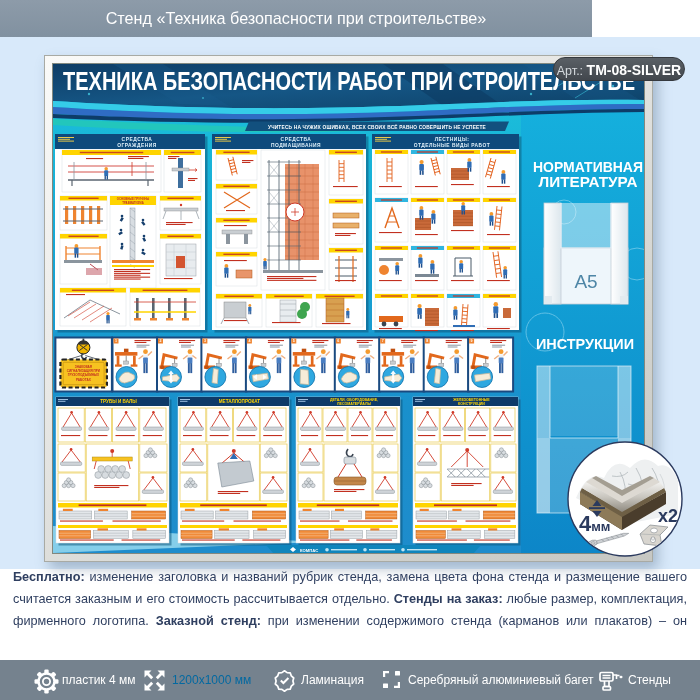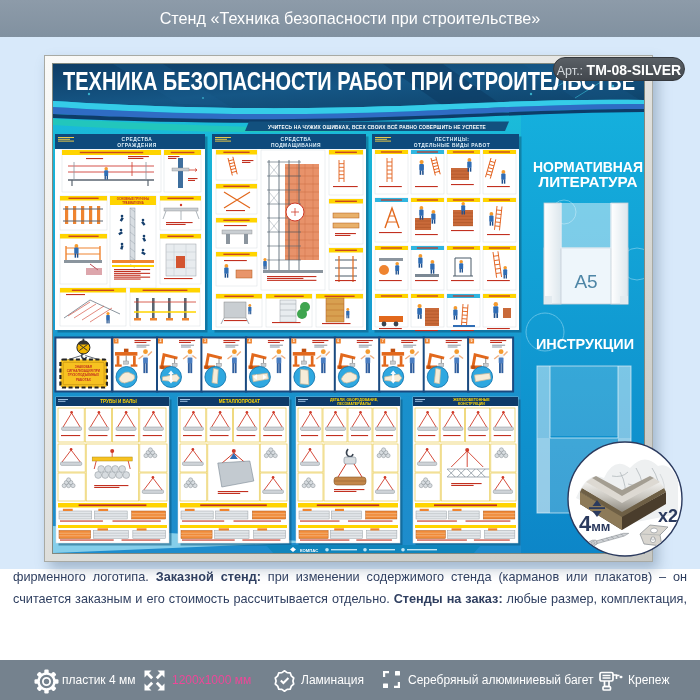--- a/index.html
+++ b/index.html
@@ -1,21 +1,21 @@
 <!DOCTYPE html>
 <html><head><meta charset="utf-8">
 <style>
 *{margin:0;padding:0;box-sizing:border-box}
 html,body{width:700px;height:700px;overflow:hidden;font-family:"Liberation Sans",sans-serif}
 .abs{position:absolute}
 </style></head>
 <body>
 <div class="abs" style="left:0;top:0;width:700px;height:700px;background:#fff">
 
-<div class="abs" style="left:0;top:0;width:700px;height:37px;background:linear-gradient(#8d9ba9,#8191a0);color:#fff;font-size:16.2px;text-align:center;line-height:36px">Стенд «Техника безопасности при строительстве»</div>
+<div class="abs" style="left:0;top:0;width:592px;height:37px;background:linear-gradient(#8d9ba9,#8191a0);color:#fff;font-size:16.2px;text-align:center;line-height:36px">Стенд «Техника безопасности при строительстве»</div>
 
 <div class="abs" style="left:0;top:37px;width:700px;height:532px;background:#d8e9fa"></div>
 
 <div class="abs" style="left:44px;top:55px;width:609px;height:507px;background:linear-gradient(145deg,#fafaf8 0%,#ececea 30%,#d4d5d1 70%,#c6c7c3 100%);border:1px solid #a8aaa4;box-shadow:5px 7px 12px rgba(100,125,150,.45)">
       <div class="abs" style="left:7px;top:7px;width:593px;height:491px;border:1px solid #82887f">
         <svg width="591" height="489" viewBox="0 0 591 489" style="display:block">
           <defs>
             <linearGradient id="hdr" x1="0" y1="0" x2="1" y2="1">
               <stop offset="0" stop-color="#0e3d66"></stop>
               <stop offset="0.5" stop-color="#155685"></stop>
@@ -1742,22 +1742,23 @@
             <path d="M497,302 v72 h68 v-72" fill="none" stroke="#eaf6fb" stroke-width="1" opacity="0.7"></path>
             <path d="M531,438 l7,6 -7,6 -7,-6 Z" fill="none" stroke="#ffffff" stroke-width="0.8" opacity="0.5"></path>
           </g>
         </svg>
       </div>
     </div>
 
 <div class="abs" style="left:553px;top:57px;width:132px;height:24px;border-radius:13px;background:linear-gradient(#5a6066,#42474d);border:1px solid #35393e;color:#fff;text-align:center;line-height:25px;font-size:12.5px"><span style="color:#d5dade">Арт.:</span> <b style="font-size:14px">TM-08-SILVER</b></div>
 
 <div class="abs" style="left:13px;top:566px;width:674px;font-size:12.7px;line-height:22px;color:#2f3f60">
+      <div style="white-space:nowrap;text-align-last:justify"><b>Бесплатно:</b> изменение заголовка и названий рубрик стенда, замена цвета фона стенда и размещение вашего</div>
+      <div style="white-space:nowrap;text-align-last:justify">считается заказным и его стоимость рассчитывается отдельно. <b>Стенды на заказ:</b> любые размер, комплектация,</div>
       <div style="white-space:nowrap;text-align-last:justify">фирменного логотипа. <b>Заказной стенд:</b> при изменении содержимого стенда (карманов или плакатов) – он</div>
-      <div style="white-space:nowrap;text-align-last:justify">считается заказным и его стоимость рассчитывается отдельно. <b>Стенды на заказ:</b> любые размер, комплектация,</div>
     </div>
 
 <div class="abs" style="left:0;top:660px;width:700px;height:40px;background:#75828e"></div>
 
 <div class="abs" style="left:34px;top:669px"><svg width="25" height="25" viewBox="-12.5 -12.5 25 25">
         <g>
           <rect x="-2.2" y="-12" width="4.4" height="4.6" rx="1.2" transform="rotate(0)" fill="#fff"></rect>
           <rect x="-2.2" y="-12" width="4.4" height="4.6" rx="1.2" transform="rotate(45)" fill="#fff"></rect>
           <rect x="-2.2" y="-12" width="4.4" height="4.6" rx="1.2" transform="rotate(90)" fill="#fff"></rect>
           <rect x="-2.2" y="-12" width="4.4" height="4.6" rx="1.2" transform="rotate(135)" fill="#fff"></rect>
@@ -1778,21 +1779,21 @@
         <g transform="translate(23,0) scale(-1,1)">
           <path d="M1.5,1.5 h7 l-2.5,2.5 4.2,4.2 -2,2 -4.2,-4.2 -2.5,2.5 Z" fill="#fff"></path>
         </g>
         <g transform="translate(0,23) scale(1,-1)">
           <path d="M1.5,1.5 h7 l-2.5,2.5 4.2,4.2 -2,2 -4.2,-4.2 -2.5,2.5 Z" fill="#fff"></path>
         </g>
         <g transform="translate(23,23) scale(-1,-1)">
           <path d="M1.5,1.5 h7 l-2.5,2.5 4.2,4.2 -2,2 -4.2,-4.2 -2.5,2.5 Z" fill="#fff"></path>
         </g>
       </svg></div>
-    <div class="abs" style="left:172px;top:660px;height:40px;line-height:40px;color:#ec4899;font-size:12px">1200х1000 мм</div>
+    <div class="abs" style="left:172px;top:660px;height:40px;line-height:40px;color:#0369a1;font-size:12px">1200х1000 мм</div>
 
 <div class="abs" style="left:273px;top:669px"><svg width="23" height="23" viewBox="0 0 23 23" fill="none" stroke="#fff">
         <path d="M11.5,1.8 l2.6,1.8 3.1,0.3 1.1,3 2.4,2.1 -0.8,3 0.8,3 -2.4,2.1 -1.1,3 -3.1,0.3 -2.6,1.8 -2.6,-1.8 -3.1,-0.3 -1.1,-3 -2.4,-2.1 0.8,-3 -0.8,-3 2.4,-2.1 1.1,-3 3.1,-0.3 Z" stroke-width="1.7" stroke-linejoin="round"></path>
         <path d="M7.8,11.5 L10.4,14 L15.4,9" stroke-width="2"></path>
       </svg></div>
     <div class="abs" style="left:301px;top:660px;height:47px;line-height:40px;color:#fff;font-size:12px">Ламинация</div>
 
 <div class="abs" style="left:381px;top:669px"><svg width="21" height="21" viewBox="0 0 21 21" fill="#fff">
         <path d="M2,8 V2 H8 V4.2 H4.2 V8 Z"></path>
         <path d="M19,13 V19 H13 V16.8 H16.8 V13 Z"></path>
@@ -1802,21 +1803,21 @@
     <div class="abs" style="left:408px;top:660px;height:56px;line-height:40px;color:#fff;font-size:12px">Серебряный алюминиевый багет</div>
 
 <div class="abs" style="left:598px;top:669px"><svg width="26" height="24" viewBox="0 0 26 24" fill="none" stroke="#fff" stroke-width="1.7">
         <rect x="2" y="3.5" width="13" height="8.5" rx="1.5"></rect>
         <path d="M4.5,6.5 h8 M4.5,9 h8" stroke-width="1.3"></path>
         <path d="M15,6 h3.5 v4 M18.5,6.5 h3" stroke-width="1.6"></path>
         <rect x="21.5" y="6.7" width="3" height="2.6" rx="1.3" fill="#fff" stroke="none"></rect>
         <path d="M6.5,12 v5.5 h4.5 V12"></path>
         <rect x="5" y="17.5" width="7.5" height="3.5" rx="1"></rect>
       </svg></div>
-    <div class="abs" style="left:628px;top:660px;height:40px;line-height:40px;color:#fff;font-size:12px">Крепеж</div>
+    <div class="abs" style="left:628px;top:660px;height:40px;line-height:40px;color:#fff;font-size:12px">Стенды</div>
 
 <div class="abs" style="left:566px;top:440px;width:118px;height:118px">
 <svg width="118" height="118" viewBox="0 0 118 118">
 <defs>
           <clipPath id="cc">
             <circle cx="59" cy="59" r="56.2"></circle>
           </clipPath>
 <linearGradient id="bevel" x1="0" y1="0" x2="0" y2="1">
             <stop offset="0" stop-color="#f2f1ee"></stop>
             <stop offset="0.5" stop-color="#c9c6bf"></stop>

